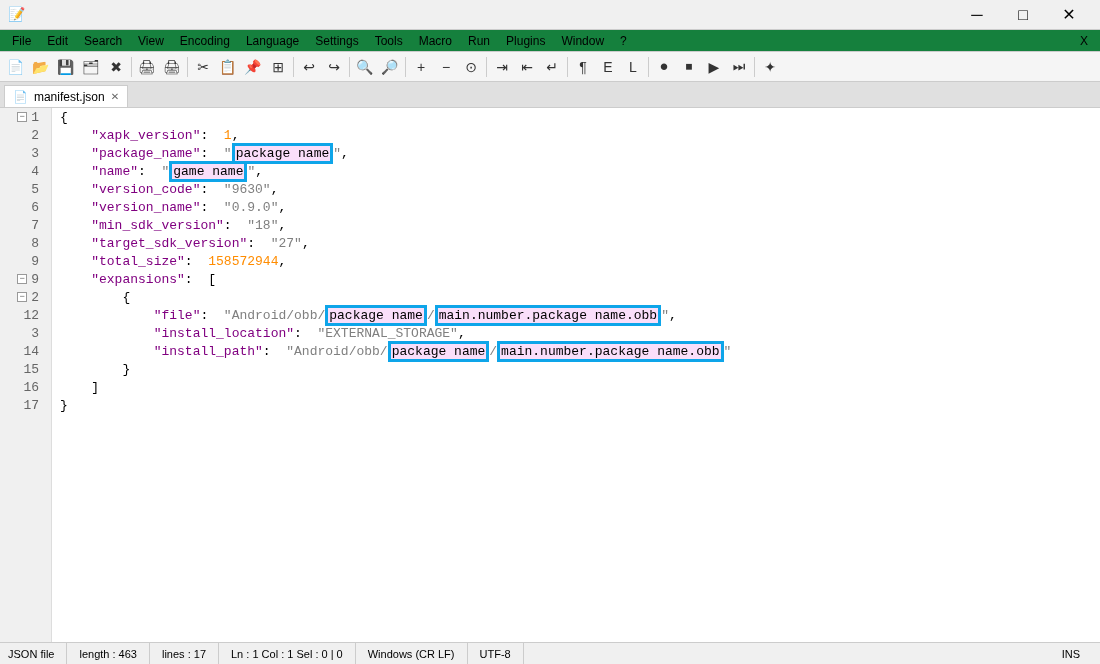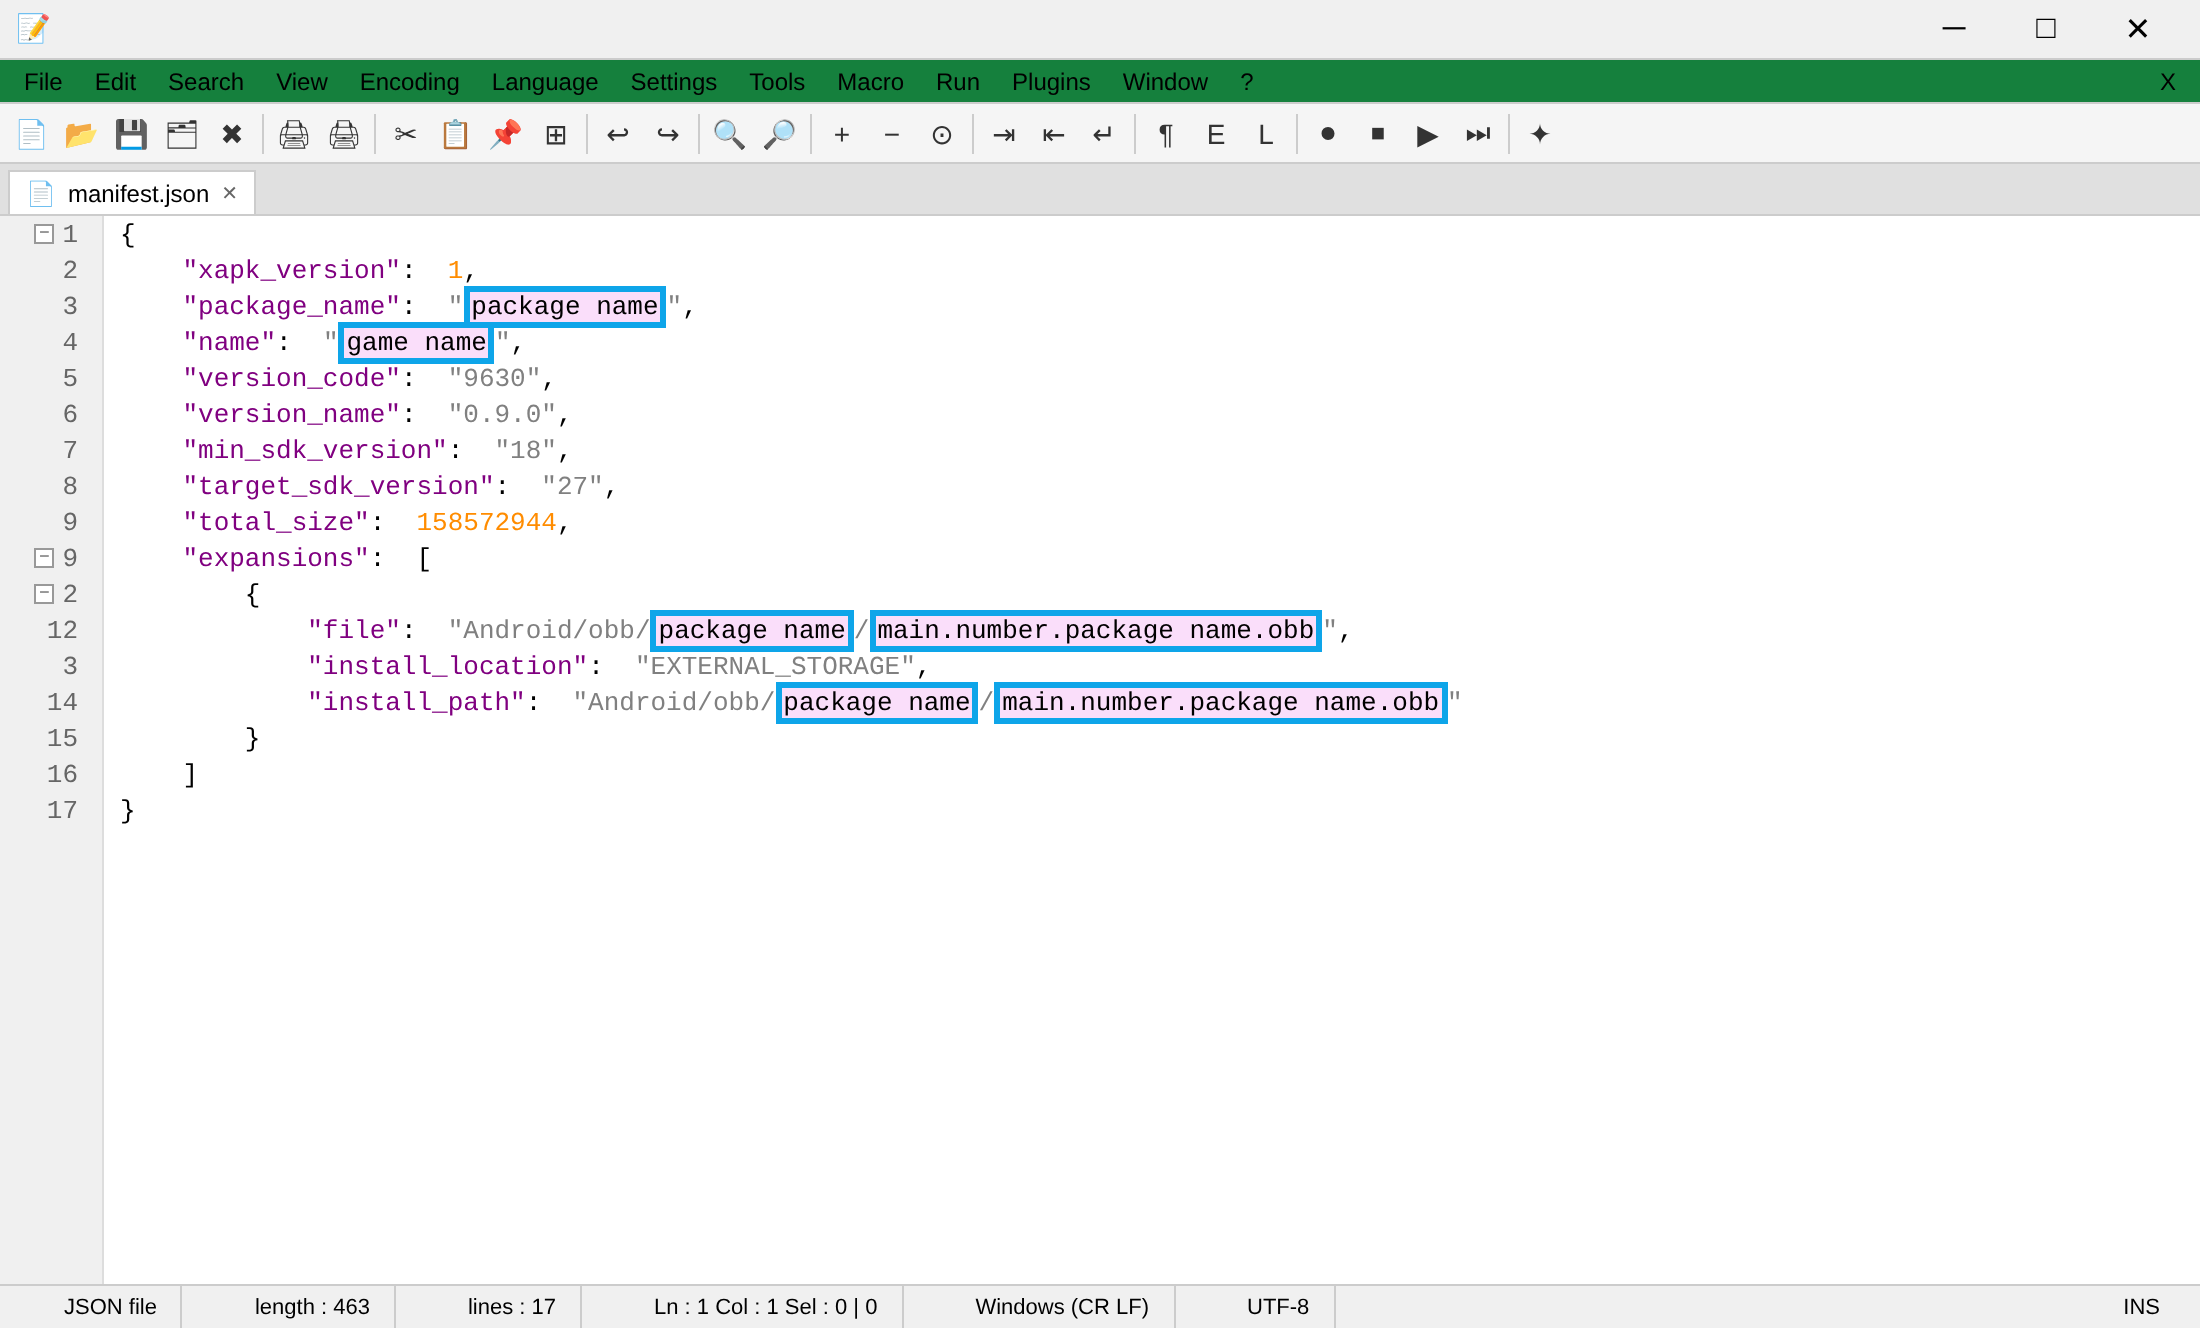--- a/index.html
+++ b/index.html
@@ -162,21 +162,20 @@
       color: #000;
       padding: 0 8px;
       gap: 0;
     }
     .status-section {
       padding: 0 12px;
       border-right: 1px solid #ccc;
       height: 100%;
       display: flex;
       align-items: center;
-      margin-left: 24px;
     }
     .status-section:first-child { padding-left: 0; }
     .status-section:last-child { border-right: none; margin-left: auto; }
 
     .highlighted-text {
       display: inline;
       background: #ee82ee44;
       border: 3px solid #0ea5e9;
       padding: 0 1px;
     }

